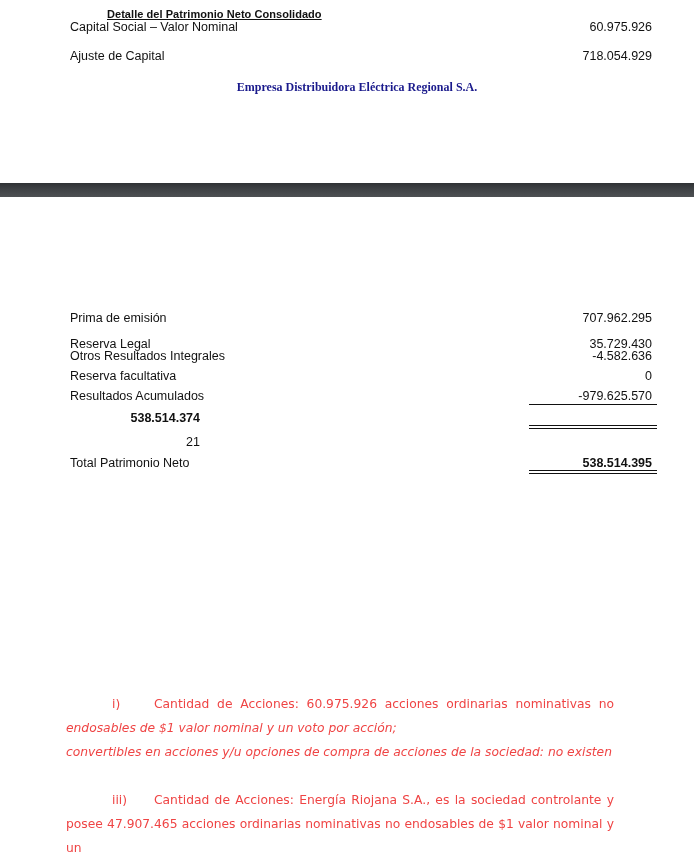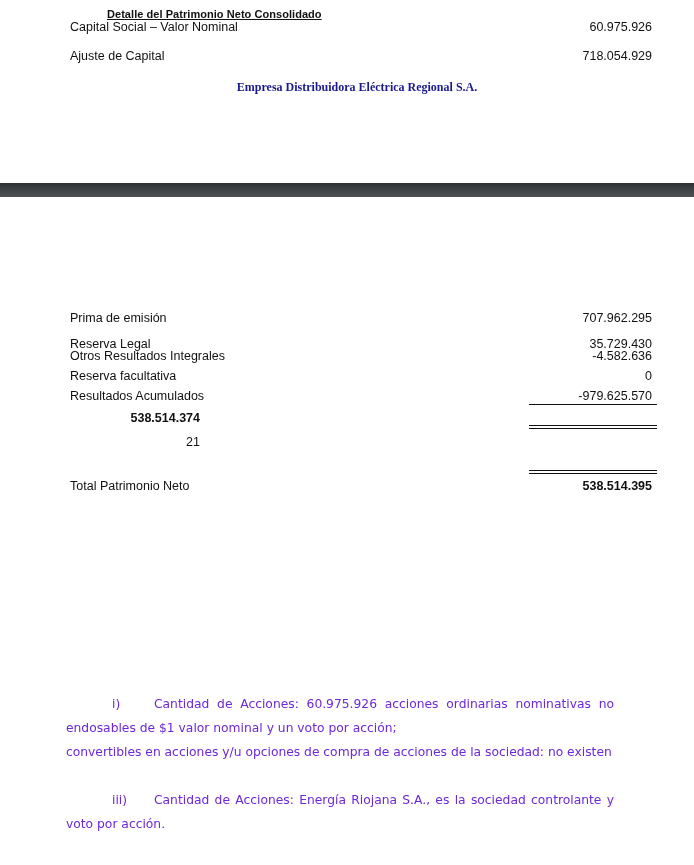--- a/index.html
+++ b/index.html
@@ -91,37 +91,38 @@
       border-top: 1px solid #111;
       border-bottom: 1px solid #111;
     }
     .para {
       position: absolute;
       left: 66px;
       width: 548px;
       font-family: "DejaVu Sans", "Liberation Sans", sans-serif;
       font-size: 12.3px;
       line-height: 24px;
-      color: #6d28d9;
+      color: #ef4444;
       text-align: justify;
       text-align-last: left;
     }
     .para .marker {
       display: inline-block;
       width: 42px;
       margin-left: 46px;
     }
     .para .line-justify {
       display: block;
       text-align: justify;
       text-align-last: justify;
     }
     .para .line-last {
       display: block;
       text-align: right;
+      font-style: italic;
     }
   </style>
 </head>
 <body>
 
 <div class="page-top">
   <div class="section-title table-text">Detalle del Patrimonio Neto Consolidado</div>
 
   <div class="row table-text" style="top:18px;">
     <span class="label">Capital Social – Valor Nominal</span>
@@ -165,33 +166,34 @@
 
   <div class="row table-text" style="top:409px;">
     <span class="value bold">538.514.374</span>
   </div>
 
   <div class="line-double" style="top:425px;"></div>
 
   <div class="row table-text" style="top:433px;">
     <span class="value">21</span>
   </div>
-  <div class="row table-text" style="top:454px;margin-top:23px;">
+  <div class="row table-text" style="top:454px;">
     <span class="label">Total Patrimonio Neto</span>
     <span class="value bold">538.514.395</span>
   </div>
 
   <div class="line-double" style="top:470px;"></div>
 </div>
 
 <div class="para" style="top:692px;">
   <span class="line-justify"><span class="marker">i)</span><span>Cantidad de Acciones: 60.975.926 acciones ordinarias nominativas no</span></span>
   <span class="line-last">endosables de $1 valor nominal y un voto por acción;</span>
 </div>
 
 <div class="para" style="top:740px;">
   <span class="line-last">convertibles en acciones y/u opciones de compra de acciones de la sociedad: no existen</span>
 </div>
 
 <div class="para" style="top:788px;">
   <span class="line-justify"><span class="marker">iii)</span><span>Cantidad de Acciones: Energía Riojana S.A., es la sociedad controlante y</span></span>
+  <span class="line-justify">posee 47.907.465 acciones ordinarias nominativas no endosables de $1 valor nominal y un</span>
   <span class="line-last">voto por acción.</span>
 </div>
 
 </body></html>

